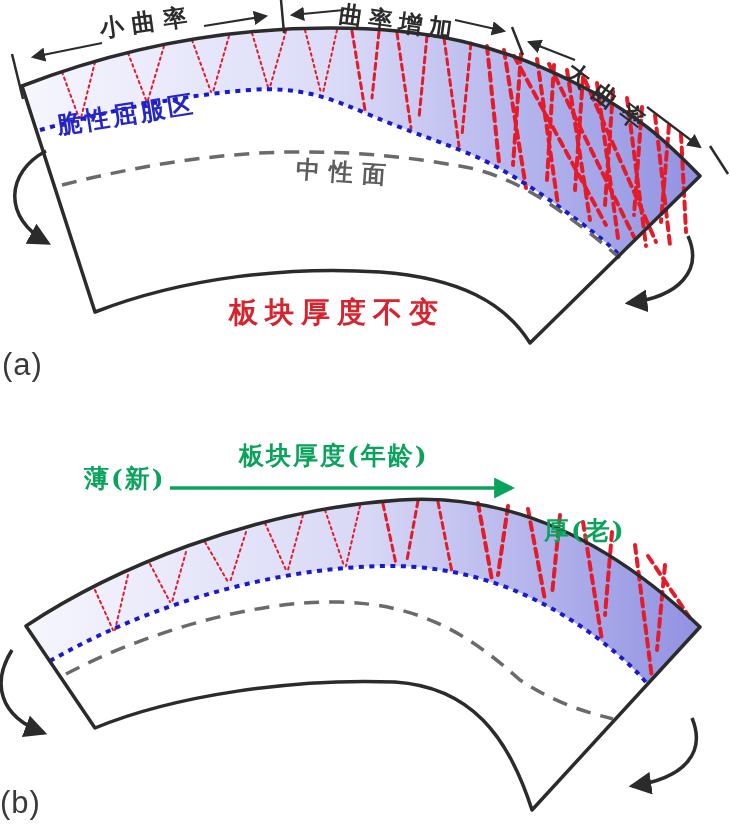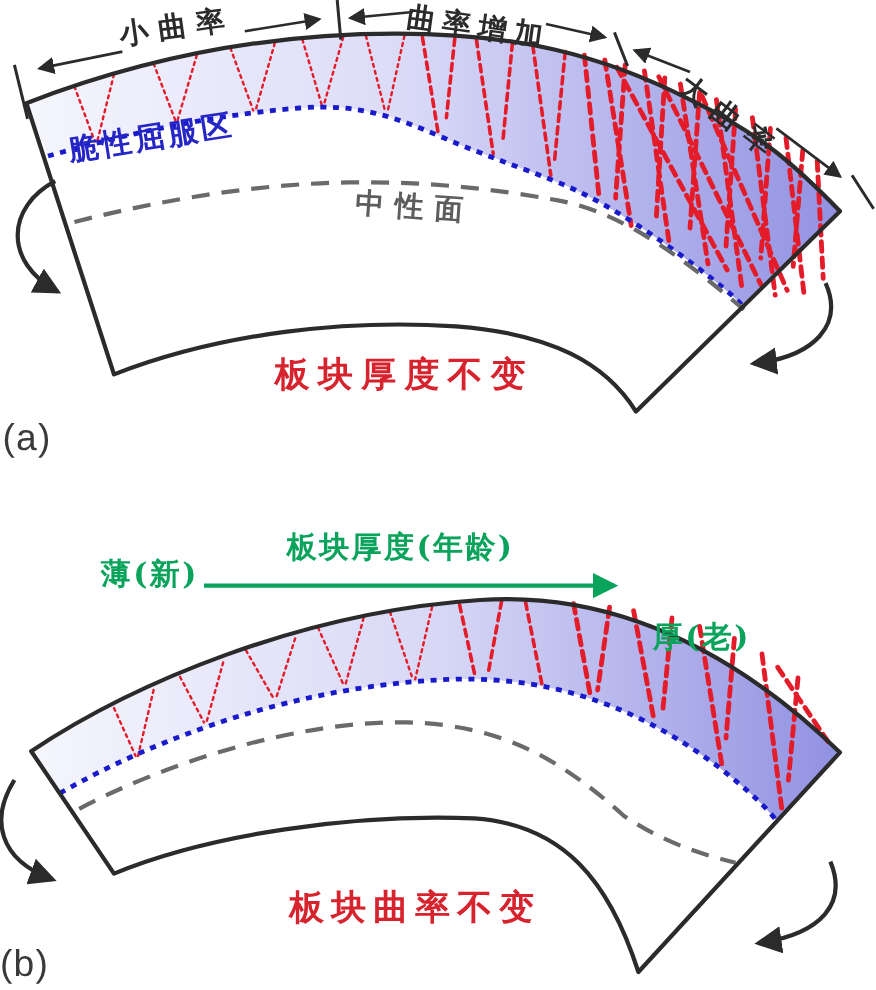--- a/index.html
+++ b/index.html
@@ -200,16 +200,15 @@
   <div class="lbl lbl-kai lbl-caption" style="left:229px;top:297px;">板块厚度不变</div>
 
   <div class="lbl lbl-tag" style="left:2px;top:349px;">(a)</div>
 
   <div class="lbl lbl-kai lbl-green" style="left:84px;top:466px;">薄(新)</div>
 
   <div class="lbl lbl-kai lbl-green" style="left:239px;top:443px;">板块厚度(年龄)</div>
 
   <div class="lbl lbl-kai lbl-green" style="left:544px;top:471px;margin-top:47px;">厚(老)</div>
 
-  <div class="lbl lbl-kai lbl-caption" style="left:241px;top:741px;letter-spacing:6px;">板块曲率不变</div>
 
   <div class="lbl lbl-tag" style="left:0px;top:787px;">(b)</div>
 </div>
 
 </body></html>

